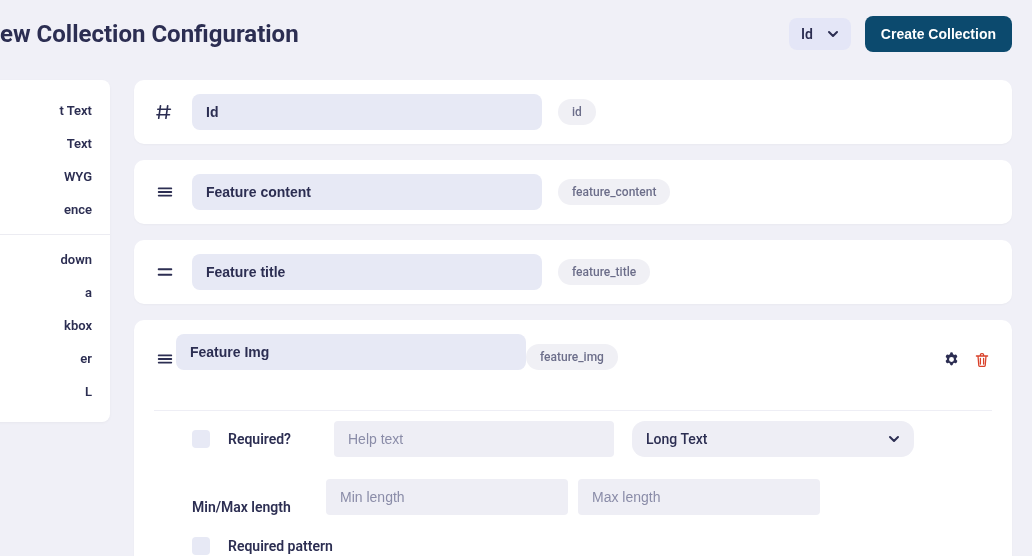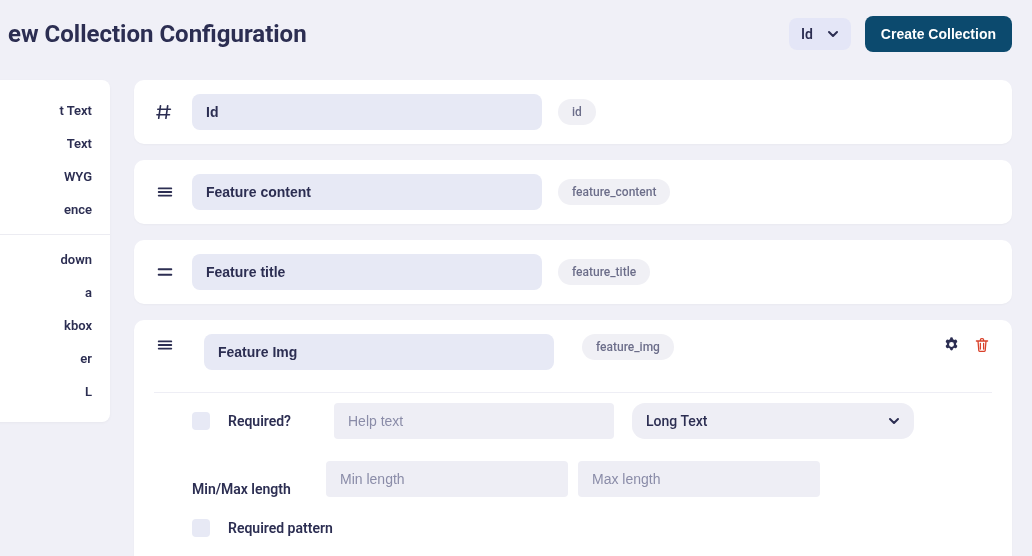--- a/index.html
+++ b/index.html
@@ -11,21 +11,20 @@
     height: 556px;
     overflow: hidden;
     position: relative;
   }
   .header {
     display: flex;
     align-items: center;
     justify-content: space-between;
     padding: 20px 20px 30px 0;
     height: 78px;
-    margin-left: 8px;
   }
   .page-title {
     font-size: 24px;
     font-weight: 700;
     color: #2c2e52;
     margin-left: 0;
     white-space: nowrap;
   }
   .header-actions {
     display: flex;
@@ -100,22 +99,22 @@
     gap: 16px;
     box-shadow: 0 1px 2px rgba(0,0,0,0.03);
   }
   .field-card.expanded {
     flex-direction: column;
     align-items: stretch;
     padding-bottom: 28px;
   }
   .field-row {
     display: flex;
-    align-items: flex-start;
-    gap: 28px;
+    align-items: flex-end;
+    gap: 0;
     width: 100%;
   }
   .icon-cell {
     width: 22px;
     height: 22px;
     display: flex;
     align-items: center;
     justify-content: center;
     flex-shrink: 0;
     color: #2c2e52;
@@ -157,21 +156,21 @@
   }
   .gear-btn { color: #2c2e52; }
   .trash-btn { color: #d9412a; }
 
   .expanded-body {
     padding-left: 38px;
     padding-top: 10px;
     display: flex;
     flex-direction: column;
     gap: 22px;
-    margin-top: 6px;
+    margin-top: 24px;
     border-top: 1px solid #eeeef5;
   }
 
   .config-row {
     display: flex;
     align-items: center;
     gap: 18px;
   }
   .checkbox {
     width: 18px;

